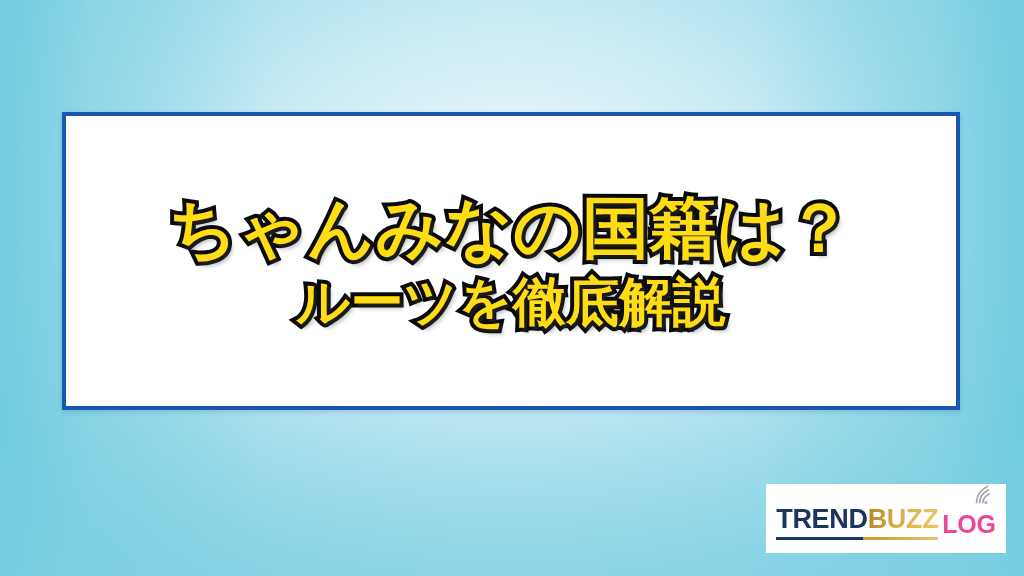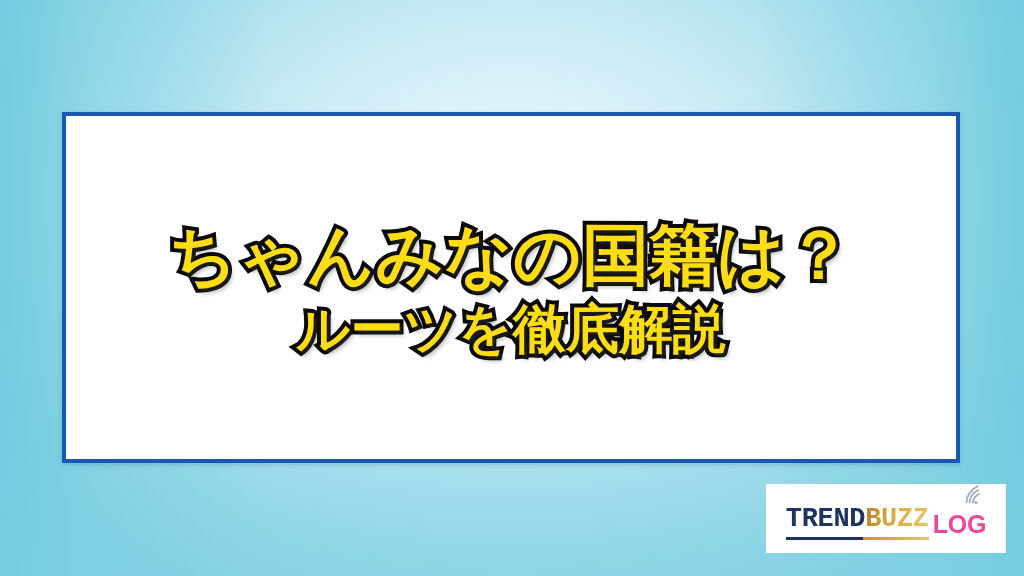--- a/index.html
+++ b/index.html
@@ -56,21 +56,21 @@
         rgba(255,255,255,0) 72%,
         rgba(129,209,226,.30) 100%);
   }
 
   
   .card {
     position: absolute;
     left: 62px;
     top: 112px;
     width: 898px;
-    height: 351px;
+    height: 298px;
     background: #ffffff;
     border: 4px solid #1a57b0;
     box-sizing: border-box;
     box-shadow: 0 2px 5px rgba(20,60,120,.18);
   }
 
   .headline {
     position: absolute;
     left: 0;
     right: 0;
@@ -120,21 +120,20 @@
   .wordmark {
     position: relative;
     display: inline-block;
   }
   .wm-row {
     display: flex;
     align-items: baseline;
     font-weight: 700;
     font-size: 27px;
     letter-spacing: -.012em;
-    font-family: Liberation Mono, monospace;
   }
   .wm-trend { color: #1d3461; }
   .wm-buzz  {
     color: #c9992c;
     background: linear-gradient(100deg, #b9842a 0%, #d9ae44 45%, #e8c86a 100%);
     -webkit-background-clip: text;
     background-clip: text;
     margin-top: 8px;
     -webkit-text-fill-color: transparent;
   }

